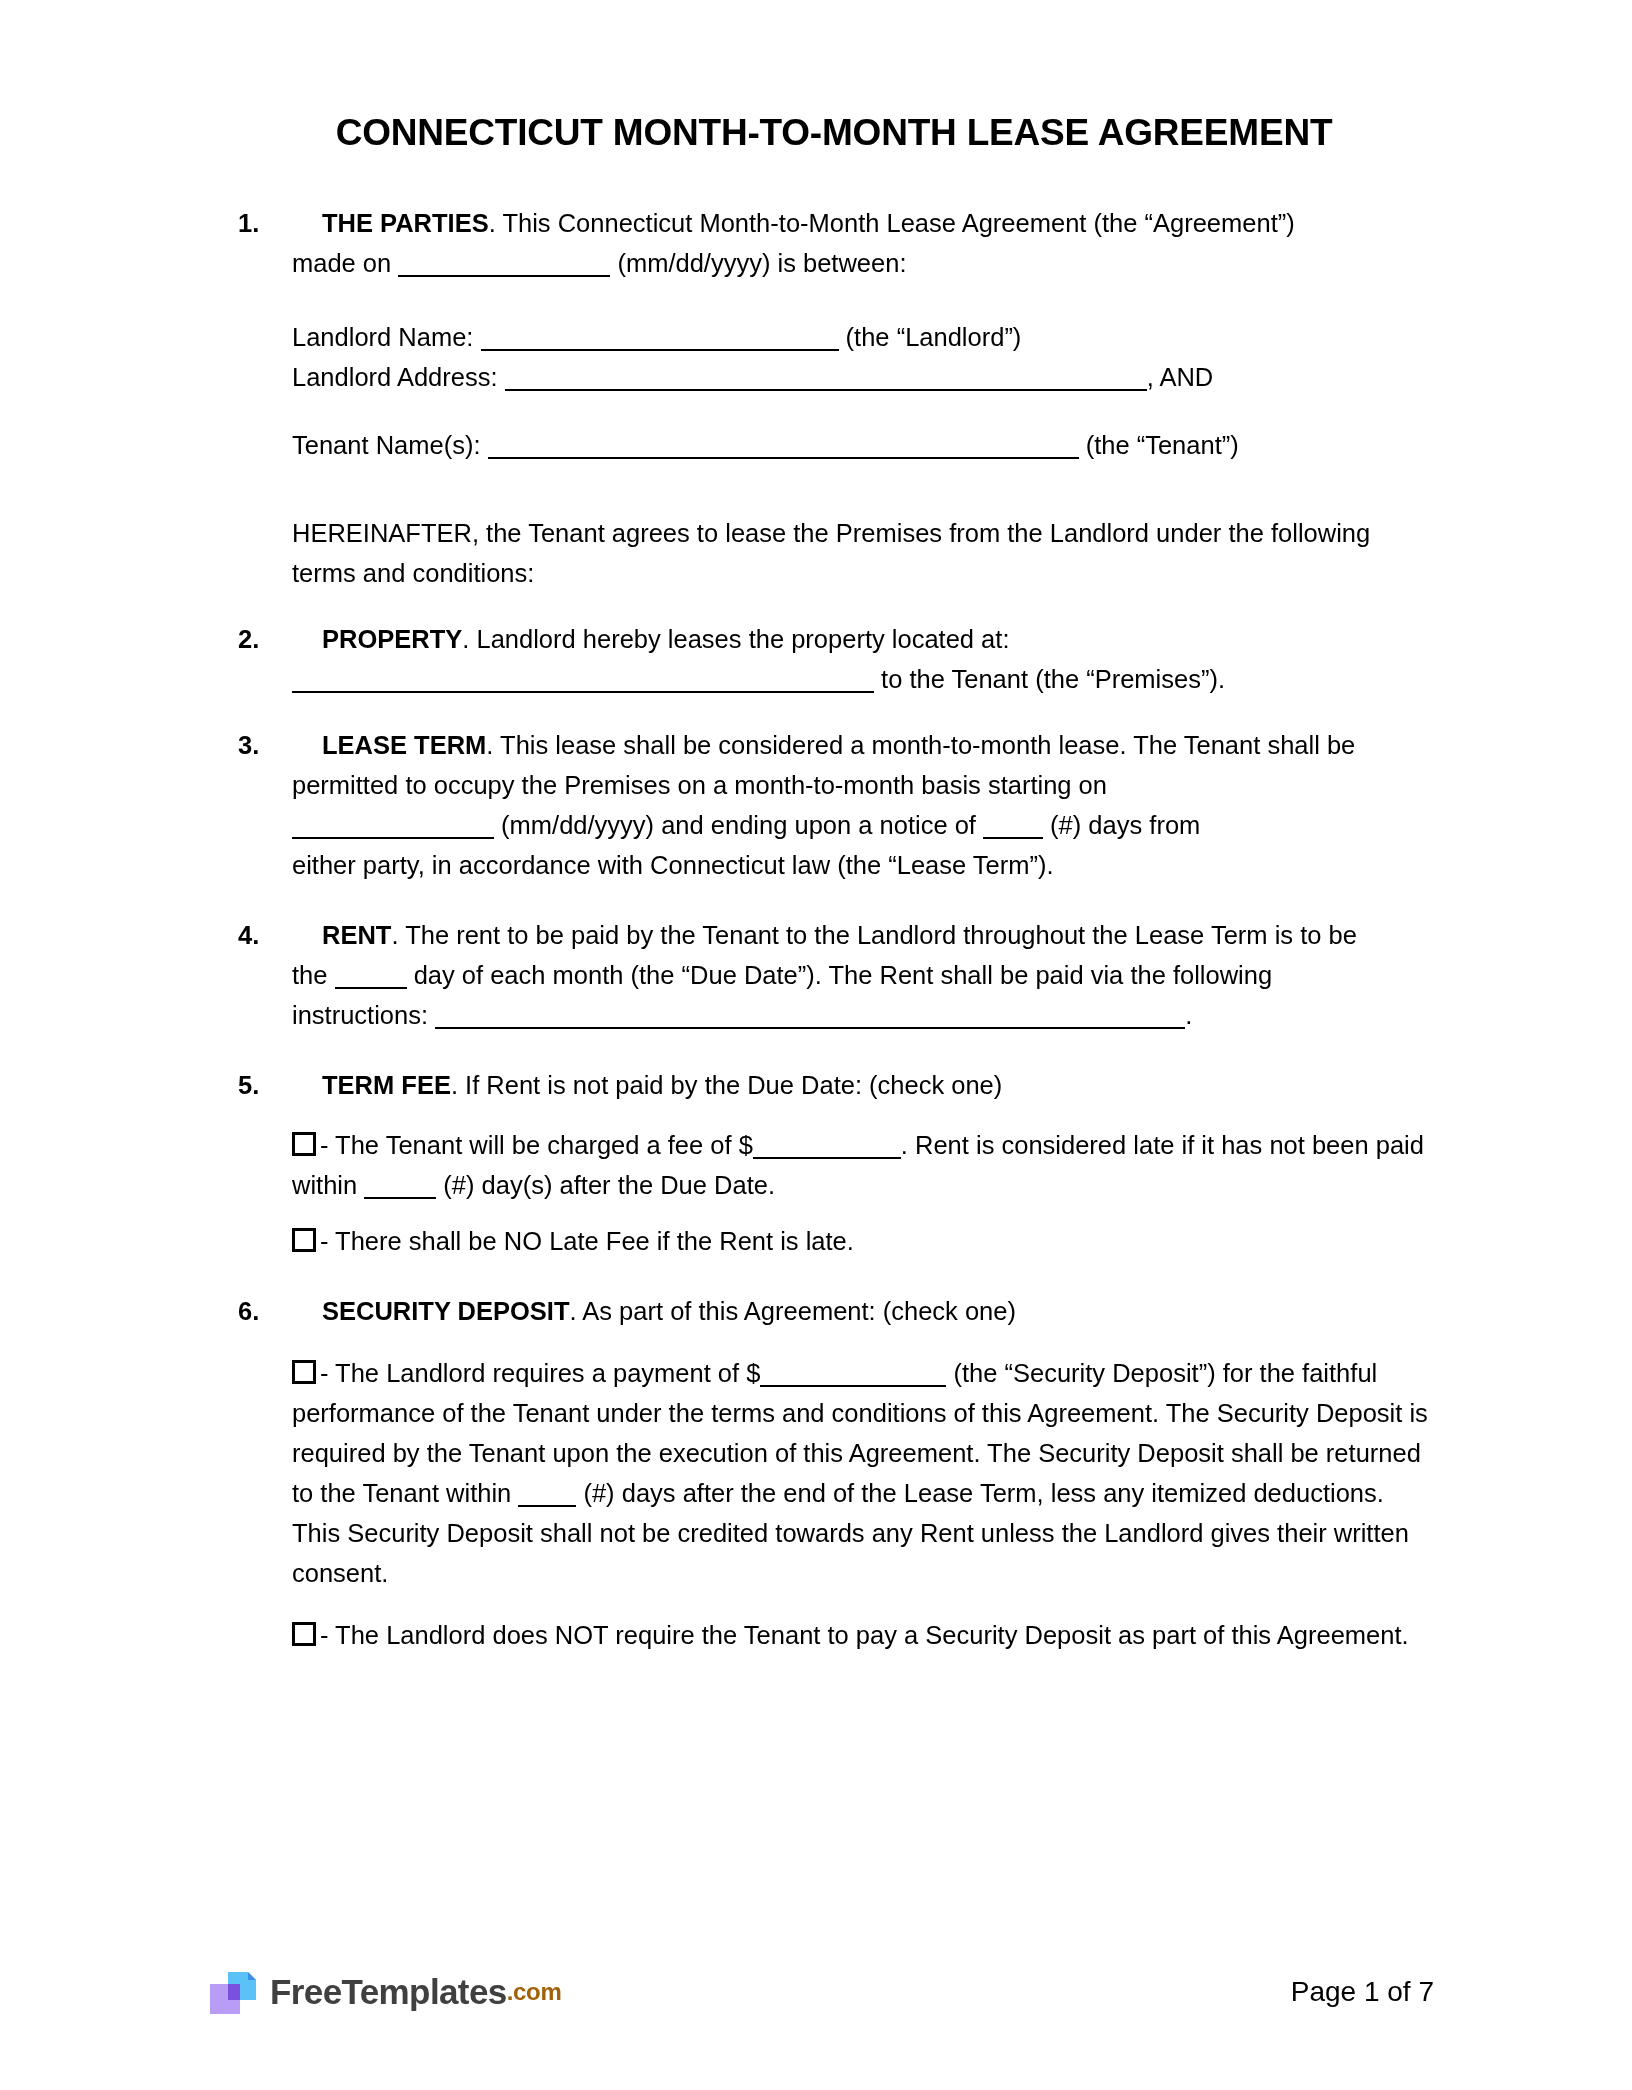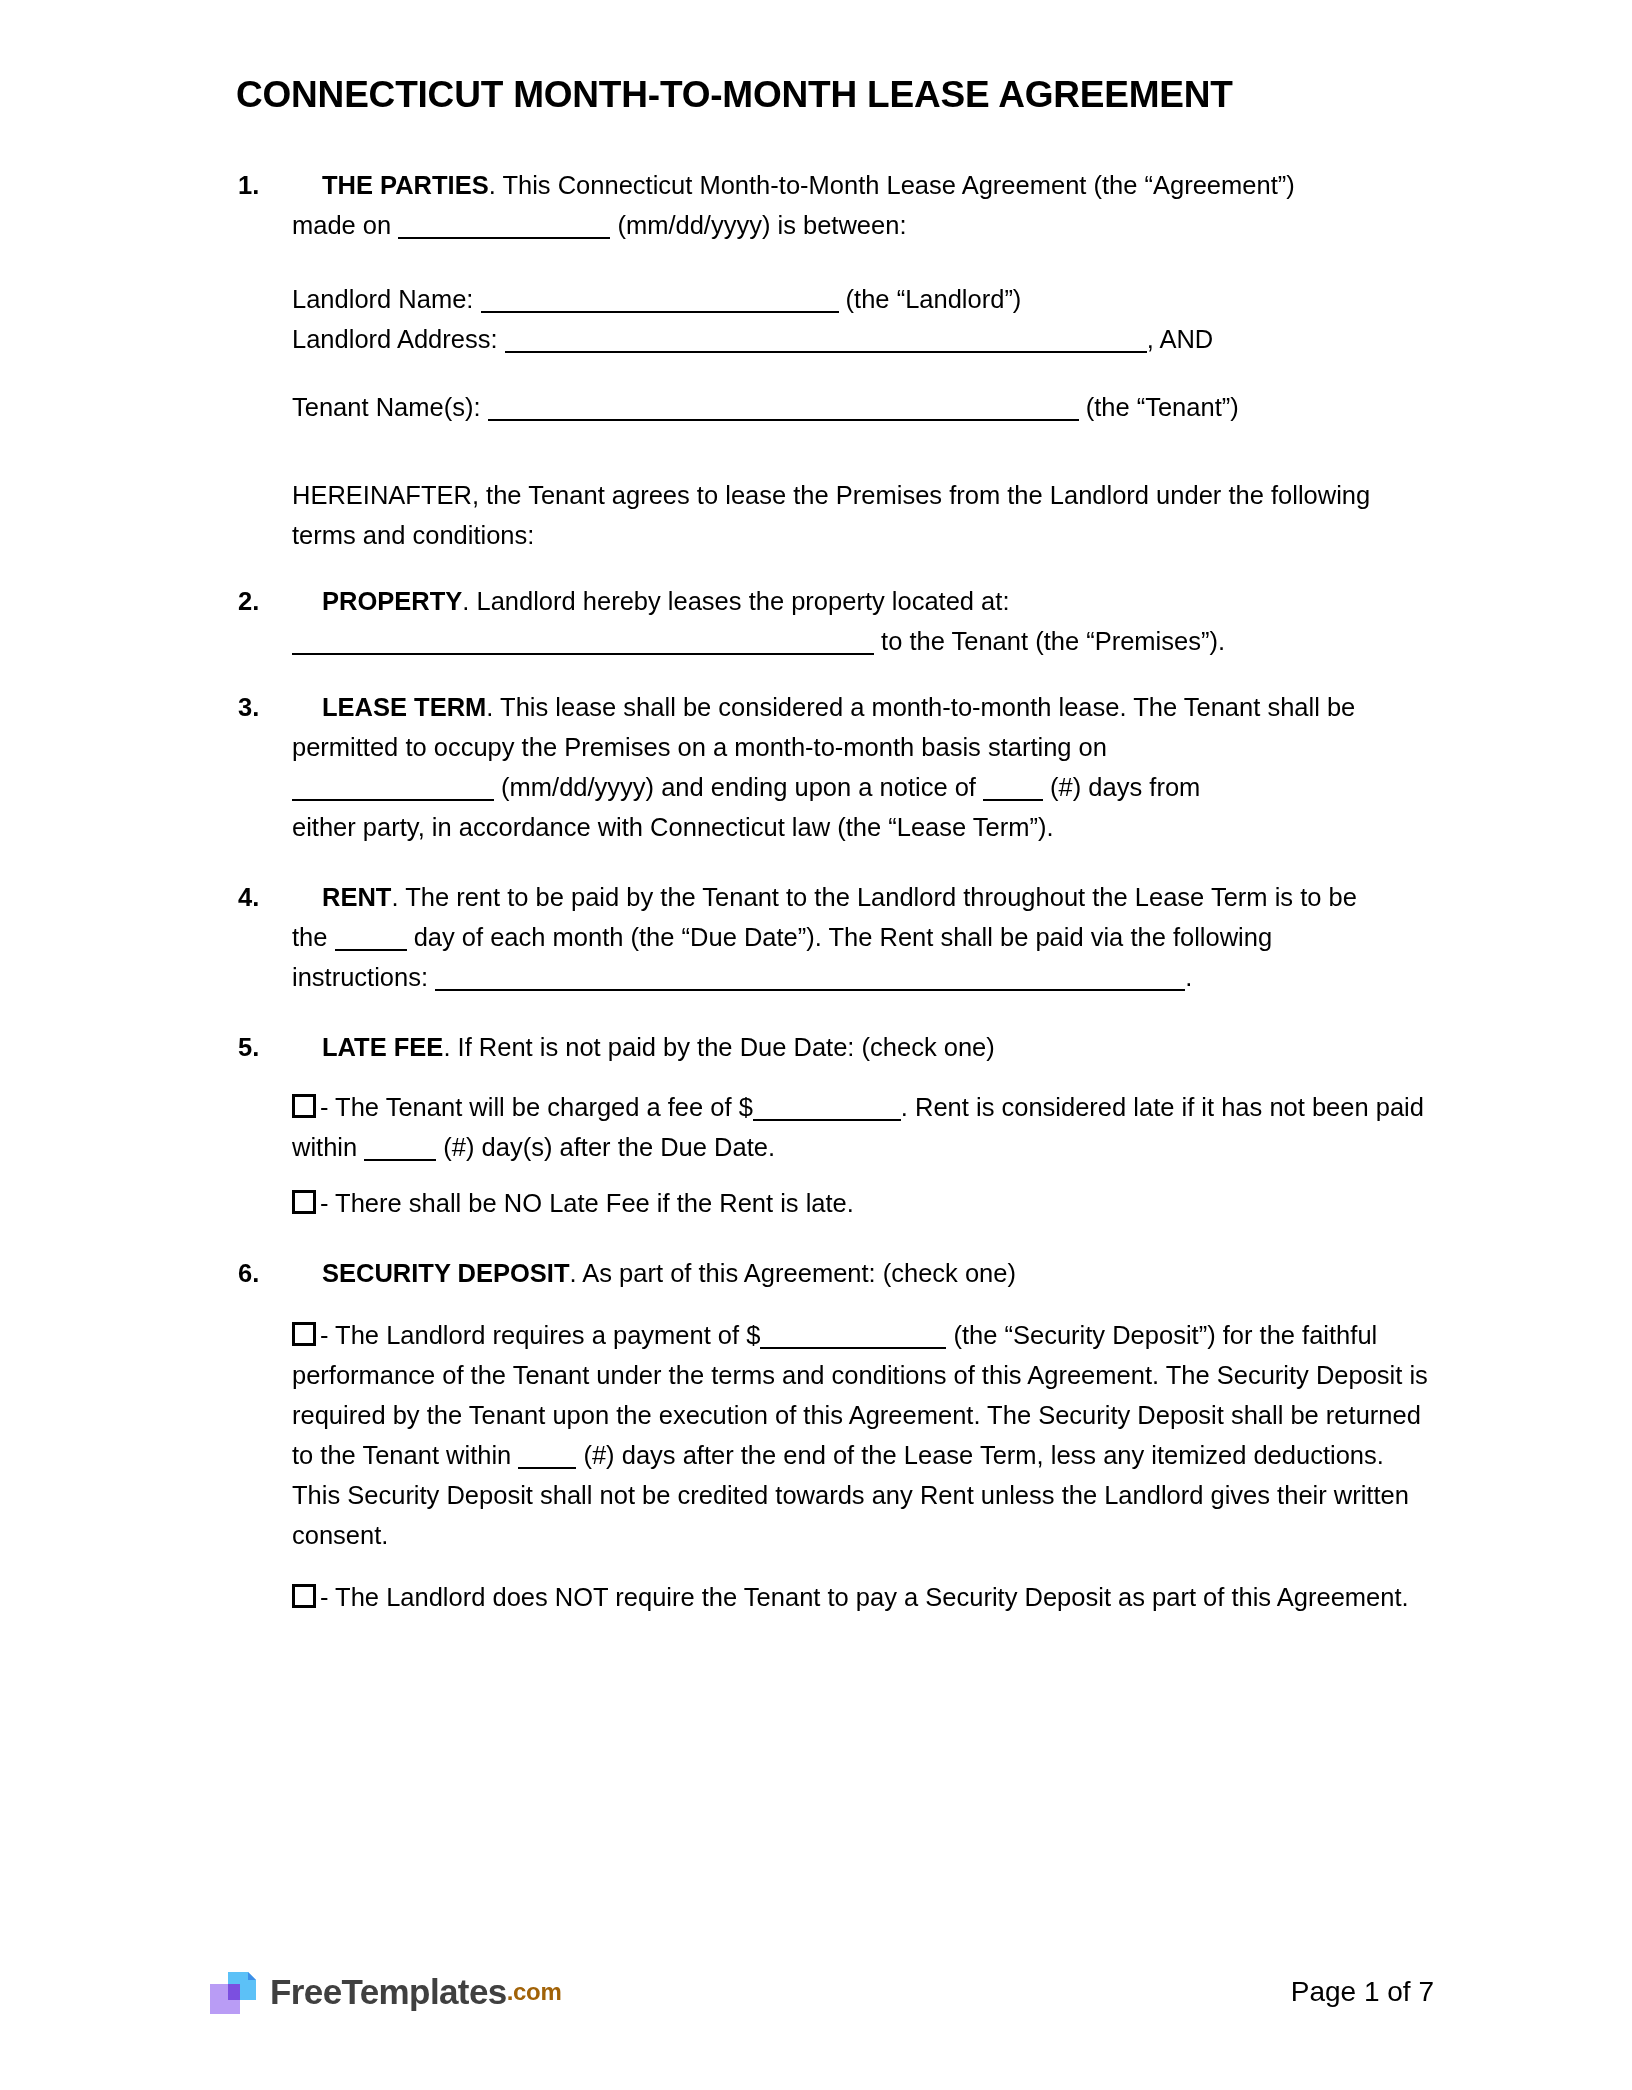--- a/index.html
+++ b/index.html
@@ -21,26 +21,26 @@
   }
   .content {
     position: absolute;
     left: 236px;
     top: 0;
     width: 1196px;
   }
 
   
   .doc-title {
-    text-align: left;
+    text-align: center;
     font-size: 37px;
     font-weight: bold;
     letter-spacing: -0.2px;
     margin: 0;
-    padding-top: 74px;
+    padding-top: 112px;
     line-height: 1.15;
     white-space: nowrap;
   }
 
   
   .section {
     position: relative;
     padding-left: 56px;
     font-size: 25.5px;
     line-height: 40px;
@@ -227,21 +227,21 @@
     </div>
 
     <div class="para">
       <span>instructions: </span><span class="blank b-instr"></span><span>.</span>
     </div>
 
     <div class="sp-30"></div>
 
     <div class="section">
       <span class="sec-num">5.</span>
-      <span class="sec-label">LATE FEE</span><span>. If Rent is not paid by the Due Date: (check one)</span>
+      <span class="sec-label">TERM FEE</span><span>. If Rent is not paid by the Due Date: (check one)</span>
     </div>
 
     <div class="sp-20"></div>
 
     <div class="para">
       <span class="cbox"></span><span>- The Tenant will be charged a fee of $</span><span class="blank b-fee"></span><span>. Rent is considered late if it has</span>
       <span>not been paid within </span><span class="blank b-feedays"></span><span> (#) day(s) after the Due Date.</span>
     </div>
 
     <div class="sp-16"></div>

